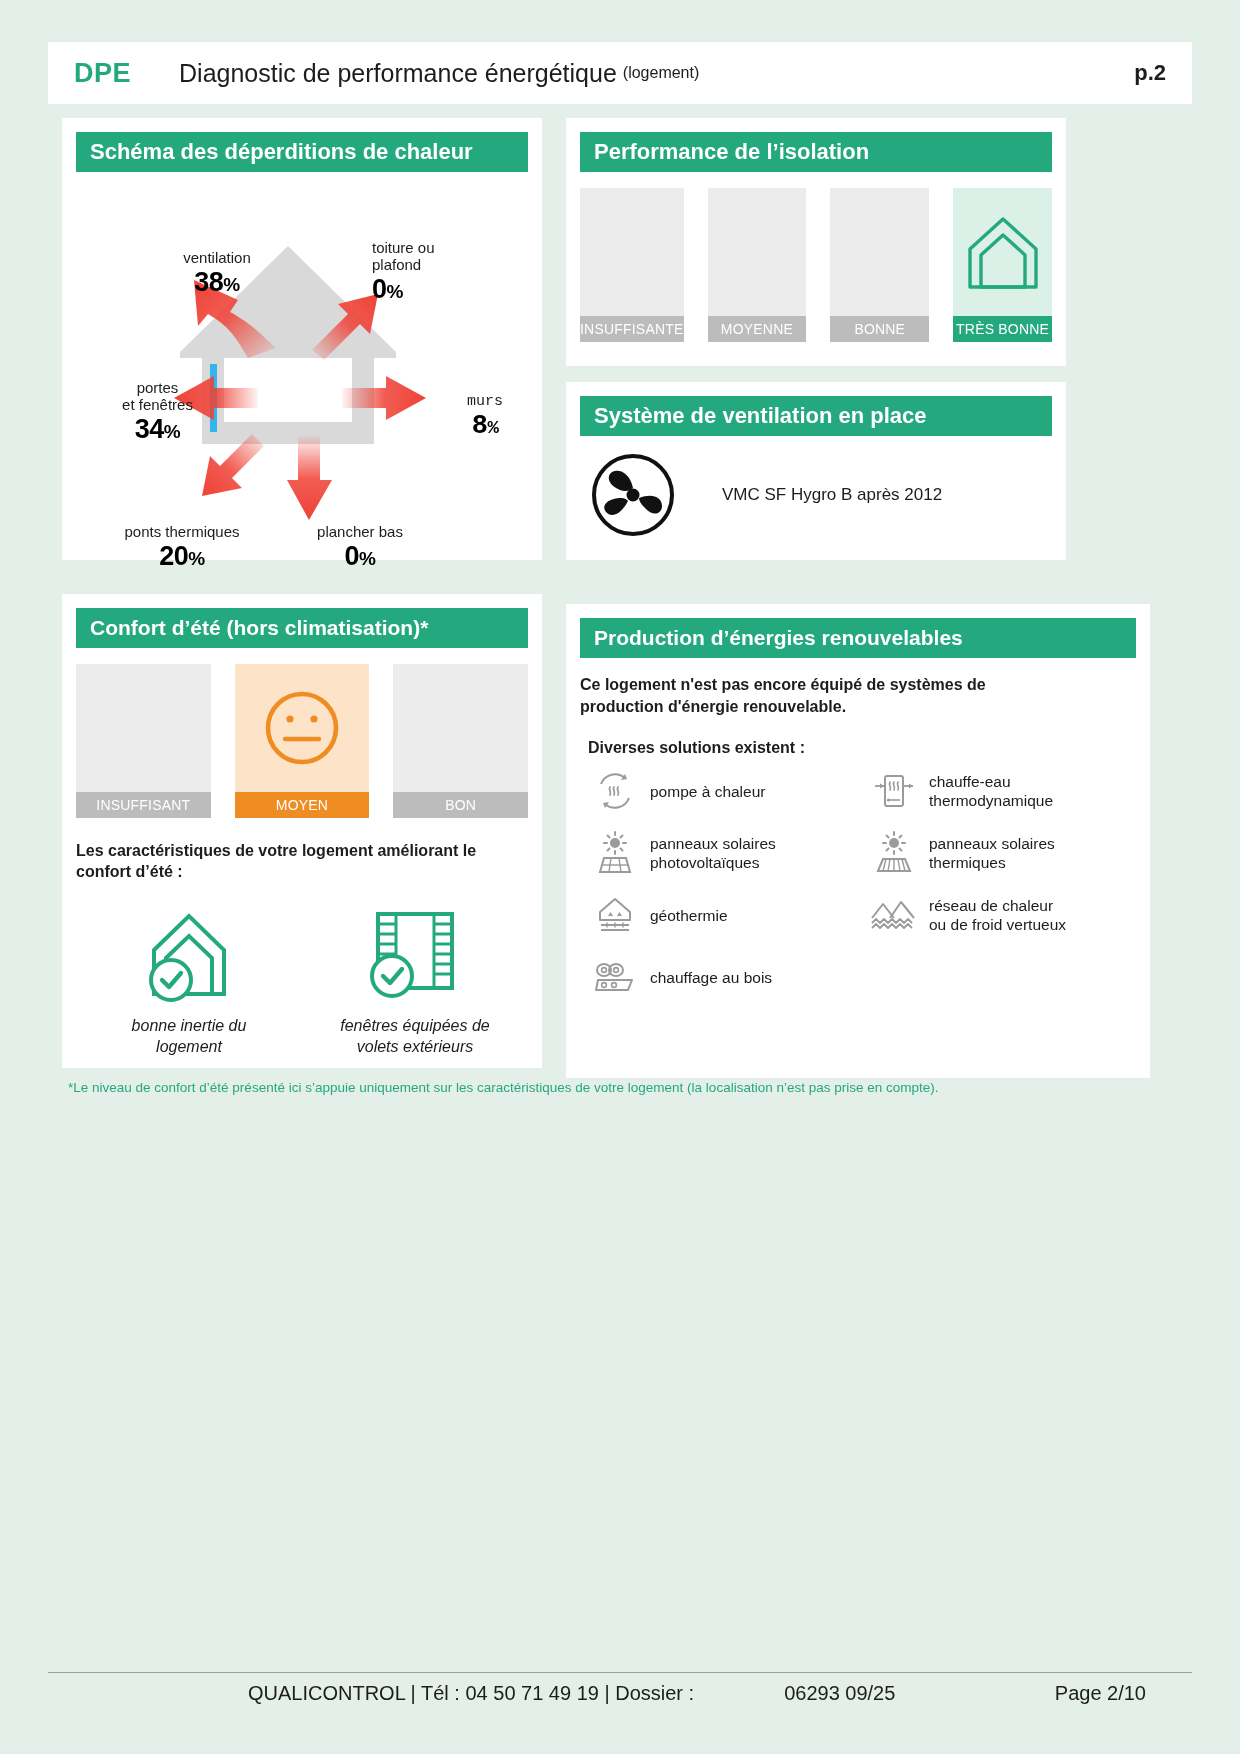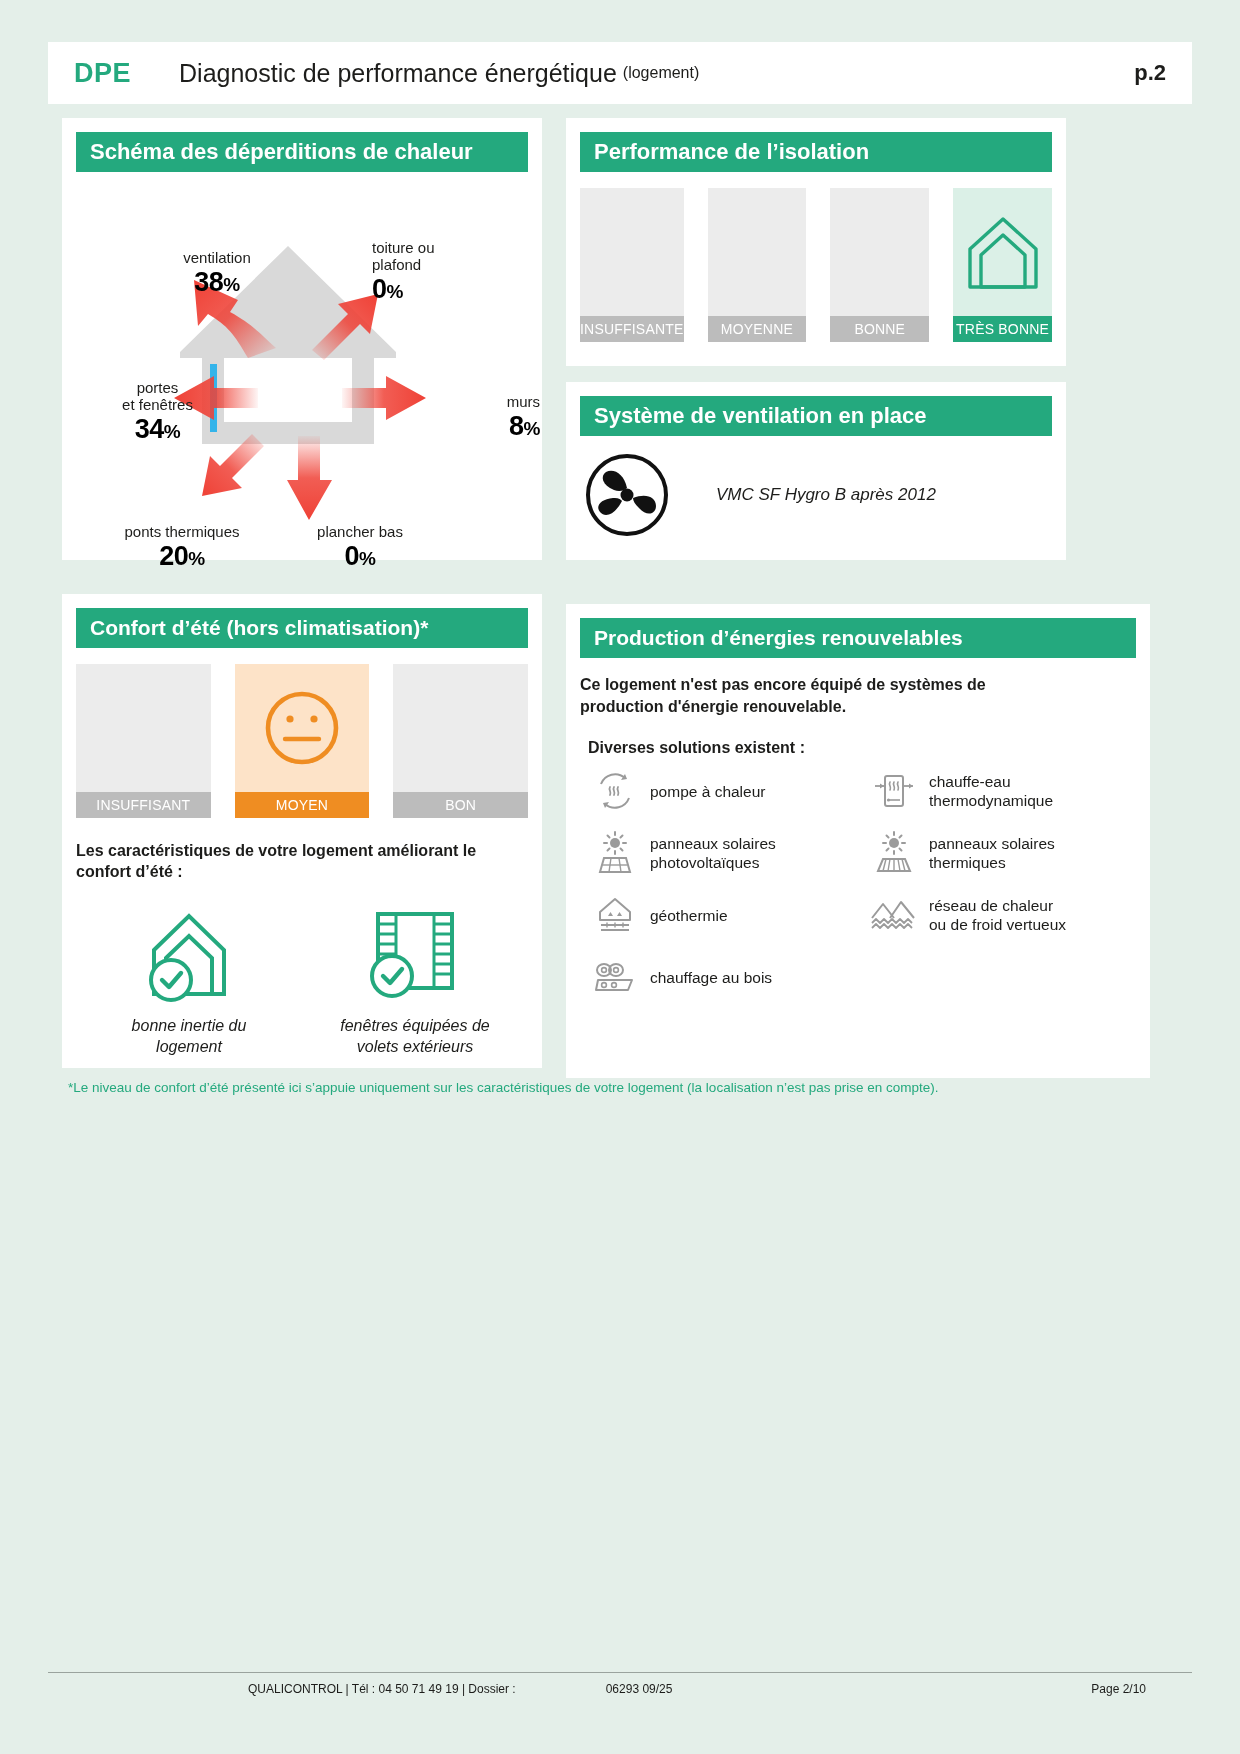--- a/index.html
+++ b/index.html
@@ -40,39 +40,39 @@
   .schema { position: relative; width: 100%; height: 382px; }
   .schema svg { position: absolute; left: 0; top: 0; }
   .lbl { position: absolute; text-align: center; line-height: 1.12; }
   .lbl .cap { font-size: 15px; color: #1d1d1b; }
   .lbl .pct { font-size: 27px; font-weight: bold; color: #000; letter-spacing: -0.5px; }
   .lbl .pct small { font-size: 19px; font-weight: bold; }
 
   #l-vent  { left: 75px;  top: 78px;  width: 160px; }
   #l-toit  { left: 310px; top: 68px;  width: 150px; text-align: left; }
   #l-portes{ left: 28px;  top: 208px; width: 135px; }
-  #l-murs  { left: 368px; top: 222px; width: 110px; text-align: right; }
+  #l-murs  { left: 368px; top: 222px; width: 110px; text-align: center; font-family: Liberation Mono, monospace; }
   #l-ponts { left: 30px;  top: 352px; width: 180px; }
   #l-planch{ left: 218px; top: 352px; width: 160px; }
 
   
   .scale { display: flex; gap: 24px; padding: 0 14px; margin-top: 16px; }
   .scale .cell { flex: 1; display: flex; flex-direction: column; }
   .cell-body { background: #ececec; height: 128px; display: flex; align-items: center; justify-content: center; }
   .cell-body.active-green { background: #dbf0e7; }
   .cell-body.active-orange { background: #fde3c8; }
   .cell-label {
     background: #bcbcbc; color: #ffffff; font-size: 14px;
     text-align: center; line-height: 26px; letter-spacing: .2px;
   }
   .cell-label.green  { background: #24a97e; }
   .cell-label.orange { background: #ef8d22; }
 
   
-  .vent-row { display: flex; align-items: center; padding: 16px 14px 0 18px; font-style: italic; }
+  .vent-row { display: flex; align-items: center; padding: 16px 14px 0 24px; }
   .vent-text { font-size: 17px; color: #1d1d1b; margin-left: 46px; }
 
   
   .confort-note {
     padding: 0 14px; margin-top: 22px; font-size: 16px; font-weight: bold;
     color: #1d1d1b; line-height: 1.32;
   }
   .confort-feats { display: flex; padding: 16px 14px 0 14px; }
   .feat { flex: 1; display: flex; flex-direction: column; align-items: center; font-style: italic; }
   .feat-cap { margin-top: 10px; font-size: 16px; color: #1d1d1b; text-align: center; line-height: 1.3; }
@@ -86,21 +86,21 @@
   .sol-lbl { font-size: 15.5px; color: #1d1d1b; line-height: 1.25; margin-left: 8px; }
 
   
   .footnote {
     position: absolute; left: 68px; top: 1080px; width: 1010px;
     font-size: 13.5px; color: #24a97e;
   }
   .footer-rule { position: absolute; left: 48px; top: 1672px; width: 1144px; height: 1px; background: #9aa39e; }
   .footer {
     position: absolute; left: 48px; top: 1682px; width: 1144px;
-    display: flex; align-items: center; font-size: 12px; color: #1d1d1b;
+    display: flex; align-items: center; font-size: 20px; color: #1d1d1b;
   }
   .footer .f-left { margin-left: 200px; }
   .footer .f-right { margin-left: auto; margin-right: 46px; }
 </style>
 </head>
 <body>
 
 <div class="page">
 
   <div class="header">

